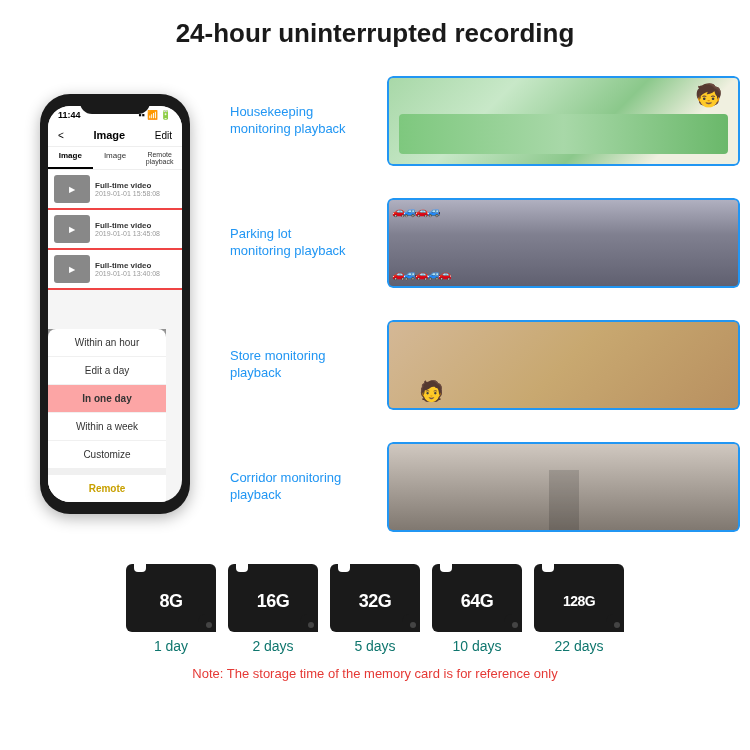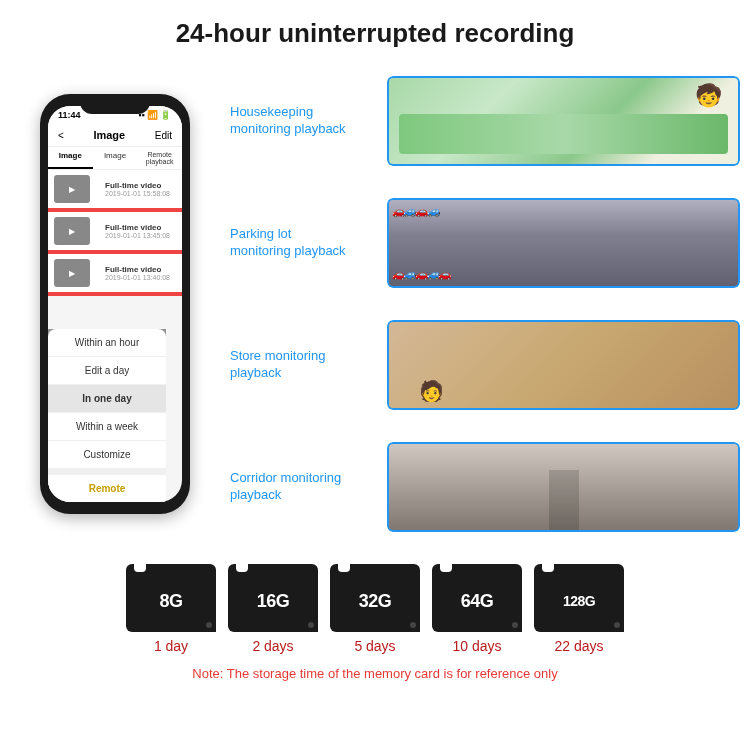--- a/index.html
+++ b/index.html
@@ -109,22 +109,22 @@
       color: #000;
       font-weight: bold;
       border-bottom: 2px solid #000;
     }
 
     .phone-list-item {
       display: flex;
       align-items: center;
       background: #fff;
       padding: 5px 6px;
-      border-bottom: 4px solid #ef4444;
-      gap: 15px;
+      border-bottom: 2px solid #ef4444;
+      gap: 5px;
     }
 
     .phone-video-thumb {
       width: 36px;
       height: 28px;
       background: #888;
       border-radius: 3px;
       display: flex;
       align-items: center;
       justify-content: center;
@@ -166,21 +166,21 @@
     }
 
     .phone-dropdown-item {
       text-align: center;
       padding: 8px 10px;
       font-size: 10px;
       color: #333;
       border-bottom: 1px solid #f0f0f0;
     }
     .phone-dropdown-item.selected {
-      background: #e5e5e5;
+      background: #fca5a5;
       font-weight: bold;
     }
 
     .phone-dropdown-cancel {
       background: #fff;
       text-align: center;
       padding: 8px 10px;
       font-size: 10px;
       color: #c8a000;
       font-weight: bold;
@@ -383,21 +383,21 @@
       bottom: 4px;
       right: 4px;
       width: 6px;
       height: 6px;
       background: #444;
       border-radius: 50%;
     }
 
     .storage-days {
       font-size: 14px;
-      color: #b91c1c;
+      color: #0f766e;
       text-align: center;
     }
 
     .storage-note {
       font-size: 13px;
       color: #e53935;
       text-align: center;
       margin-top: 4px;
     }
   </style>

